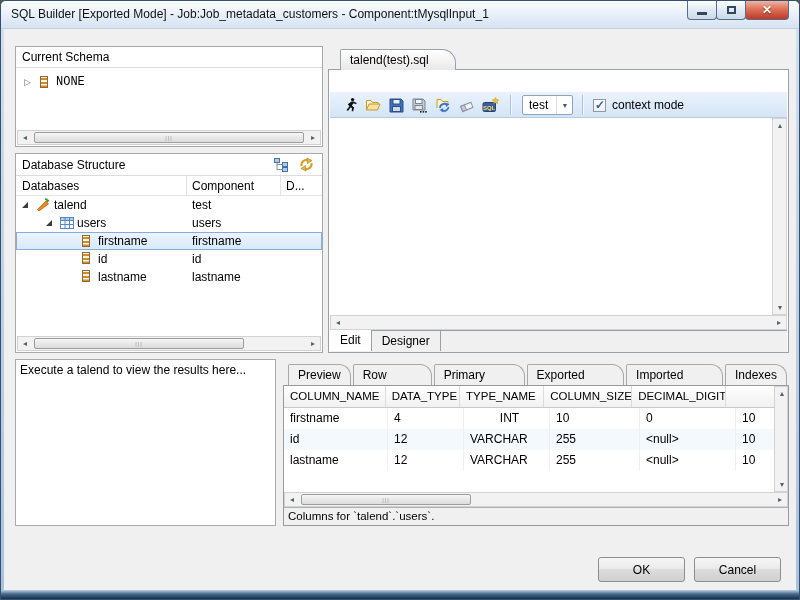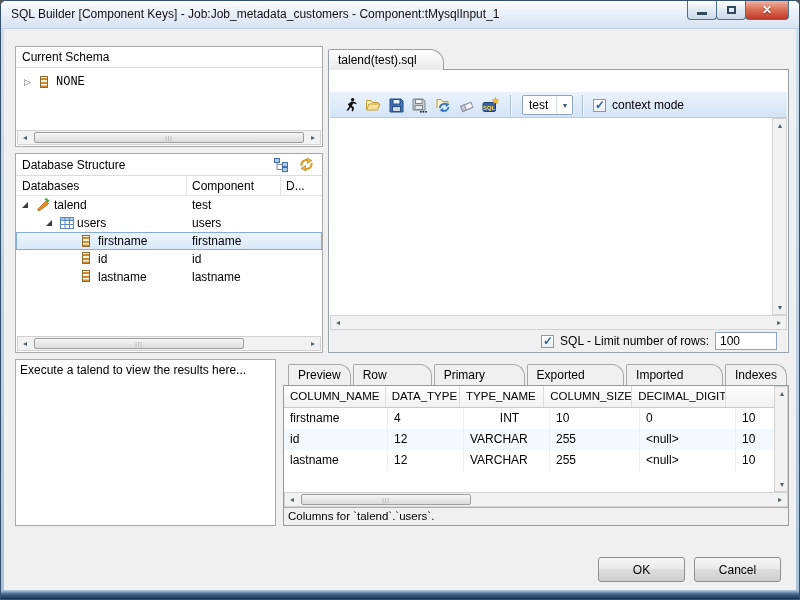--- a/index.html
+++ b/index.html
@@ -54,21 +54,21 @@
   .tsep{position:absolute;top:3px;width:1px;height:20px;background:#aec4d9;box-shadow:1px 0 0 #f0f7fd;}
   .combo{position:absolute;display:flex;align-items:center;height:20px;background:#fff;
          border:1px solid #8da4bd;border-radius:2px;padding-left:6px;}
   .combo .arrow{margin-left:8px;width:16px;height:18px;display:flex;align-items:center;justify-content:center;
          font-size:7px;color:#3f5874;border-left:1px solid #d7e2ee;}
   .checkbox{width:13px;height:13px;border:1px solid #8e99a4;background:linear-gradient(180deg,#fefefe,#e9eff5);
             position:relative;display:inline-block;vertical-align:middle;}
   .checkbox.checked::after{content:"✓";position:absolute;left:1px;top:-2px;color:#2b5fa7;font-size:12px;font-weight:bold;}
 
   
-  .sql-tab{position:absolute;left:0;top:0;height:21px;padding:0 26px 0 9px;line-height:21px;
+  .sql-tab{position:absolute;left:12px;top:0;height:21px;padding:0 26px 0 9px;line-height:21px;
            background:linear-gradient(180deg,#ffffff,#e9e9e9);border:1px solid #98a0ac;border-bottom:none;
            border-radius:2px 14px 0 0;z-index:2;}
   .sql-body{position:absolute;left:0;right:0;top:20px;bottom:0;background:#fff;border:1px solid #98a0ac;}
   .limitbar{position:absolute;left:1px;right:1px;height:22px;background:#f0f0f0;
             display:flex;align-items:center;justify-content:flex-end;padding-right:10px;gap:6px;}
   .limit-input{width:62px;height:18px;border:1px solid #8da4bd;background:#fff;font-size:12px;
                padding:0 4px;font-family:"Liberation Sans",sans-serif;}
   .btabs{position:absolute;left:1px;right:1px;bottom:1px;height:21px;background:#f0f0f0;
          border-top:1px solid #9aa0a8;display:flex;}
   .btab{padding:0 10px;line-height:20px;border-right:1px solid #9aa0a8;}
@@ -100,21 +100,21 @@
 </head>
 <body>
 
 <div class="win">
 
   <div class="abs frame-left"></div>
   <div class="abs frame-right"></div>
   <div class="abs frame-bottom"></div>
 
   <div class="abs titlebar">
-    <span class="title-text">SQL Builder [Component Keys] - Job:Job_metadata_customers - Component:tMysqlInput_1</span>
+    <span class="title-text">SQL Builder [Exported Mode] - Job:Job_metadata_customers - Component:tMysqlInput_1</span>
     <div class="capbtns">
       <div class="capbtn min">
           <span class="glyph-min"></span>
         </div>
       <div class="capbtn max">
           <span class="glyph-max"></span>
         </div>
       <div class="capbtn close">
           <span>✕</span>
         </div>
@@ -321,20 +321,24 @@
         <span class="sb-arrow left">◂</span>
         <span class="sb-arrow right">▸</span>
       </div>
 
       <div class="limitbar" style="top:260px;">
         <span class="checkbox checked"></span>
         <span>SQL - Limit number of rows:</span>
         <input class="limit-input" value="100" style="">
       </div>
 
+      <div class="btabs">
+        <span class="btab active">Edit</span>
+        <span class="btab">Designer</span>
+      </div>
     </div>
   </div>
 
   <div class="abs" style="left:282px;top:362px;width:506px;height:163px;">
     <div class="mtabs" style="padding-left:5px;">
       <span class="mtab">Preview</span>
       <span class="mtab">Row Count</span>
       <span class="mtab">Primary Keys</span>
       <span class="mtab">Exported Keys</span>
       <span class="mtab">Imported Keys</span>

